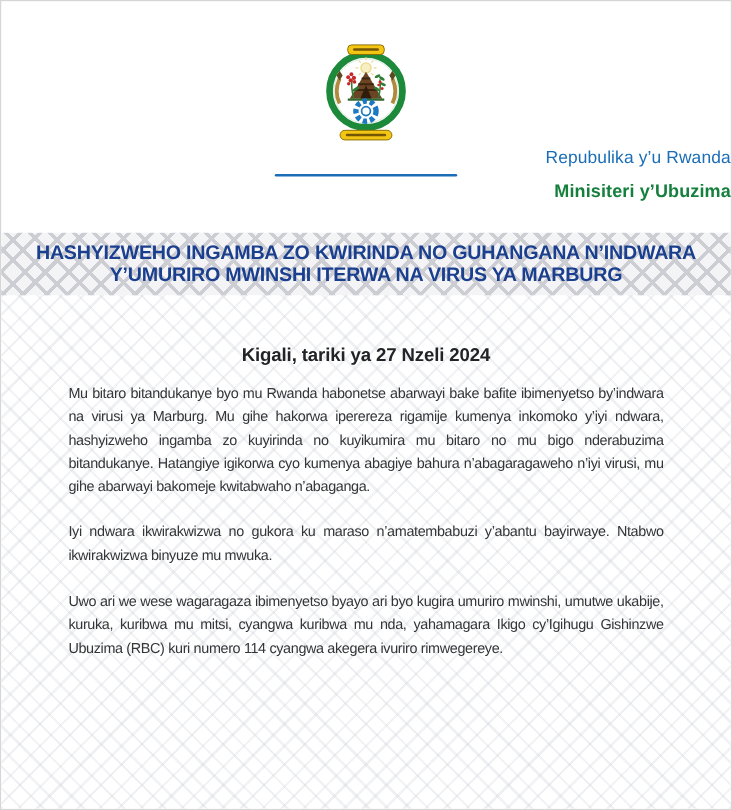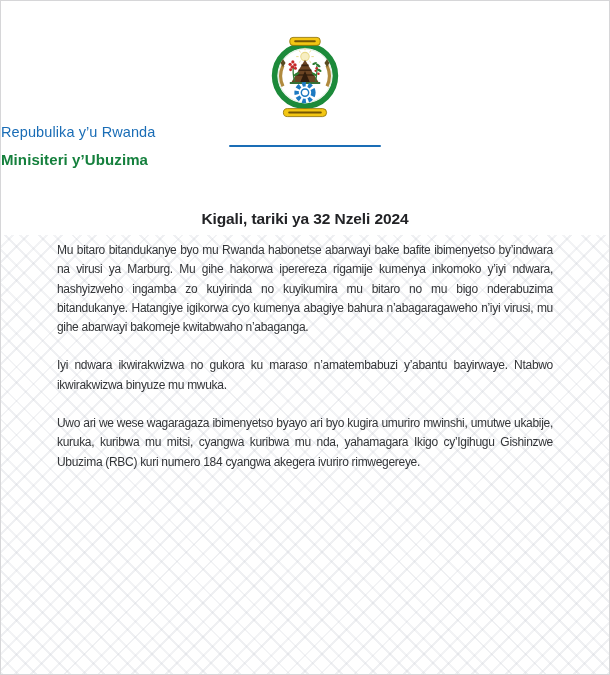--- a/index.html
+++ b/index.html
@@ -15,21 +15,21 @@
   .bg-faint{
     position:absolute;left:0;right:0;top:234px;bottom:0;z-index:0;
     background-color:#ffffff;
     background-image:
       repeating-linear-gradient(45deg, rgba(203,206,214,0.30) 0 2px, transparent 2px 11px, rgba(203,206,214,0.24) 11px 13px, transparent 13px 24px),
       repeating-linear-gradient(-45deg, rgba(203,206,214,0.30) 0 2px, transparent 2px 11px, rgba(203,206,214,0.24) 11px 13px, transparent 13px 24px);
   }
   .header{
     position:relative;z-index:1;
     padding-top:34px;
-    text-align:left;
+    text-align:right;
   }
   .emblem{display:block;margin:0 auto;}
   .country{
     margin-top:5px;
     font-size:14.5px;color:#1a6db6;letter-spacing:0.1px;
   }
   .rule{
     width:152px;height:2px;background:#1a6db6;margin:5px auto 4px auto;border-radius:1px;
   }
   .ministry{
@@ -133,22 +133,26 @@
       <path d="M22.5 38 C18.5 47 18.5 56 22.5 64" stroke="#b08a3e" stroke-width="4" fill="none"></path>
       <path d="M22.5 30 l3.2 5 l-3.2 5 l-3.2 -5 Z" fill="#5a4a20"></path>
       <path d="M77.5 38 C81.5 47 81.5 56 77.5 64" stroke="#b08a3e" stroke-width="4" fill="none"></path>
       <path d="M77.5 30 l3.2 5 l-3.2 5 l-3.2 -5 Z" fill="#5a4a20"></path>
     </svg>
     <div class="country">Repubulika y’u Rwanda</div>
     <div class="rule"></div>
     <div class="ministry">Minisiteri y’Ubuzima</div>
   </div>
 
+  <div class="banner">
+    <div class="t-line">HASHYIZWEHO INGAMBA ZO KWIRINDA NO GUHANGANA N’INDWARA</div>
+    <div class="t-line">Y’UMURIRO MWINSHI ITERWA NA VIRUS YA MARBURG</div>
+  </div>
 
   <div class="content">
-    <div class="dateline">Kigali, tariki ya 32 Nzeli 2024</div>
+    <div class="dateline">Kigali, tariki ya 27 Nzeli 2024</div>
     <p class="first">Mu bitaro bitandukanye byo mu Rwanda habonetse abarwayi bake bafite ibimenyetso by’indwara na virusi ya Marburg. Mu gihe hakorwa iperereza rigamije kumenya inkomoko y’iyi ndwara, hashyizweho ingamba zo kuyirinda no kuyikumira mu bitaro no mu bigo nderabuzima bitandukanye. Hatangiye igikorwa cyo kumenya abagiye bahura n’abagaragaweho n’iyi virusi, mu gihe abarwayi bakomeje kwitabwaho n’abaganga.</p>
     <p>Iyi ndwara ikwirakwizwa no gukora ku maraso n’amatembabuzi y’abantu bayirwaye. Ntabwo ikwirakwizwa binyuze mu mwuka.</p>
-    <p>Uwo ari we wese wagaragaza ibimenyetso byayo ari byo kugira umuriro mwinshi, umutwe ukabije, kuruka, kuribwa mu mitsi, cyangwa kuribwa mu nda, yahamagara Ikigo cy’Igihugu Gishinzwe Ubuzima (RBC) kuri numero 184 cyangwa akegera ivuriro rimwegereye.</p>
+    <p>Uwo ari we wese wagaragaza ibimenyetso byayo ari byo kugira umuriro mwinshi, umutwe ukabije, kuruka, kuribwa mu mitsi, cyangwa kuribwa mu nda, yahamagara Ikigo cy’Igihugu Gishinzwe Ubuzima (RBC) kuri numero 114 cyangwa akegera ivuriro rimwegereye.</p>
 
   </div>
 
 </div>
 
 </body></html>

